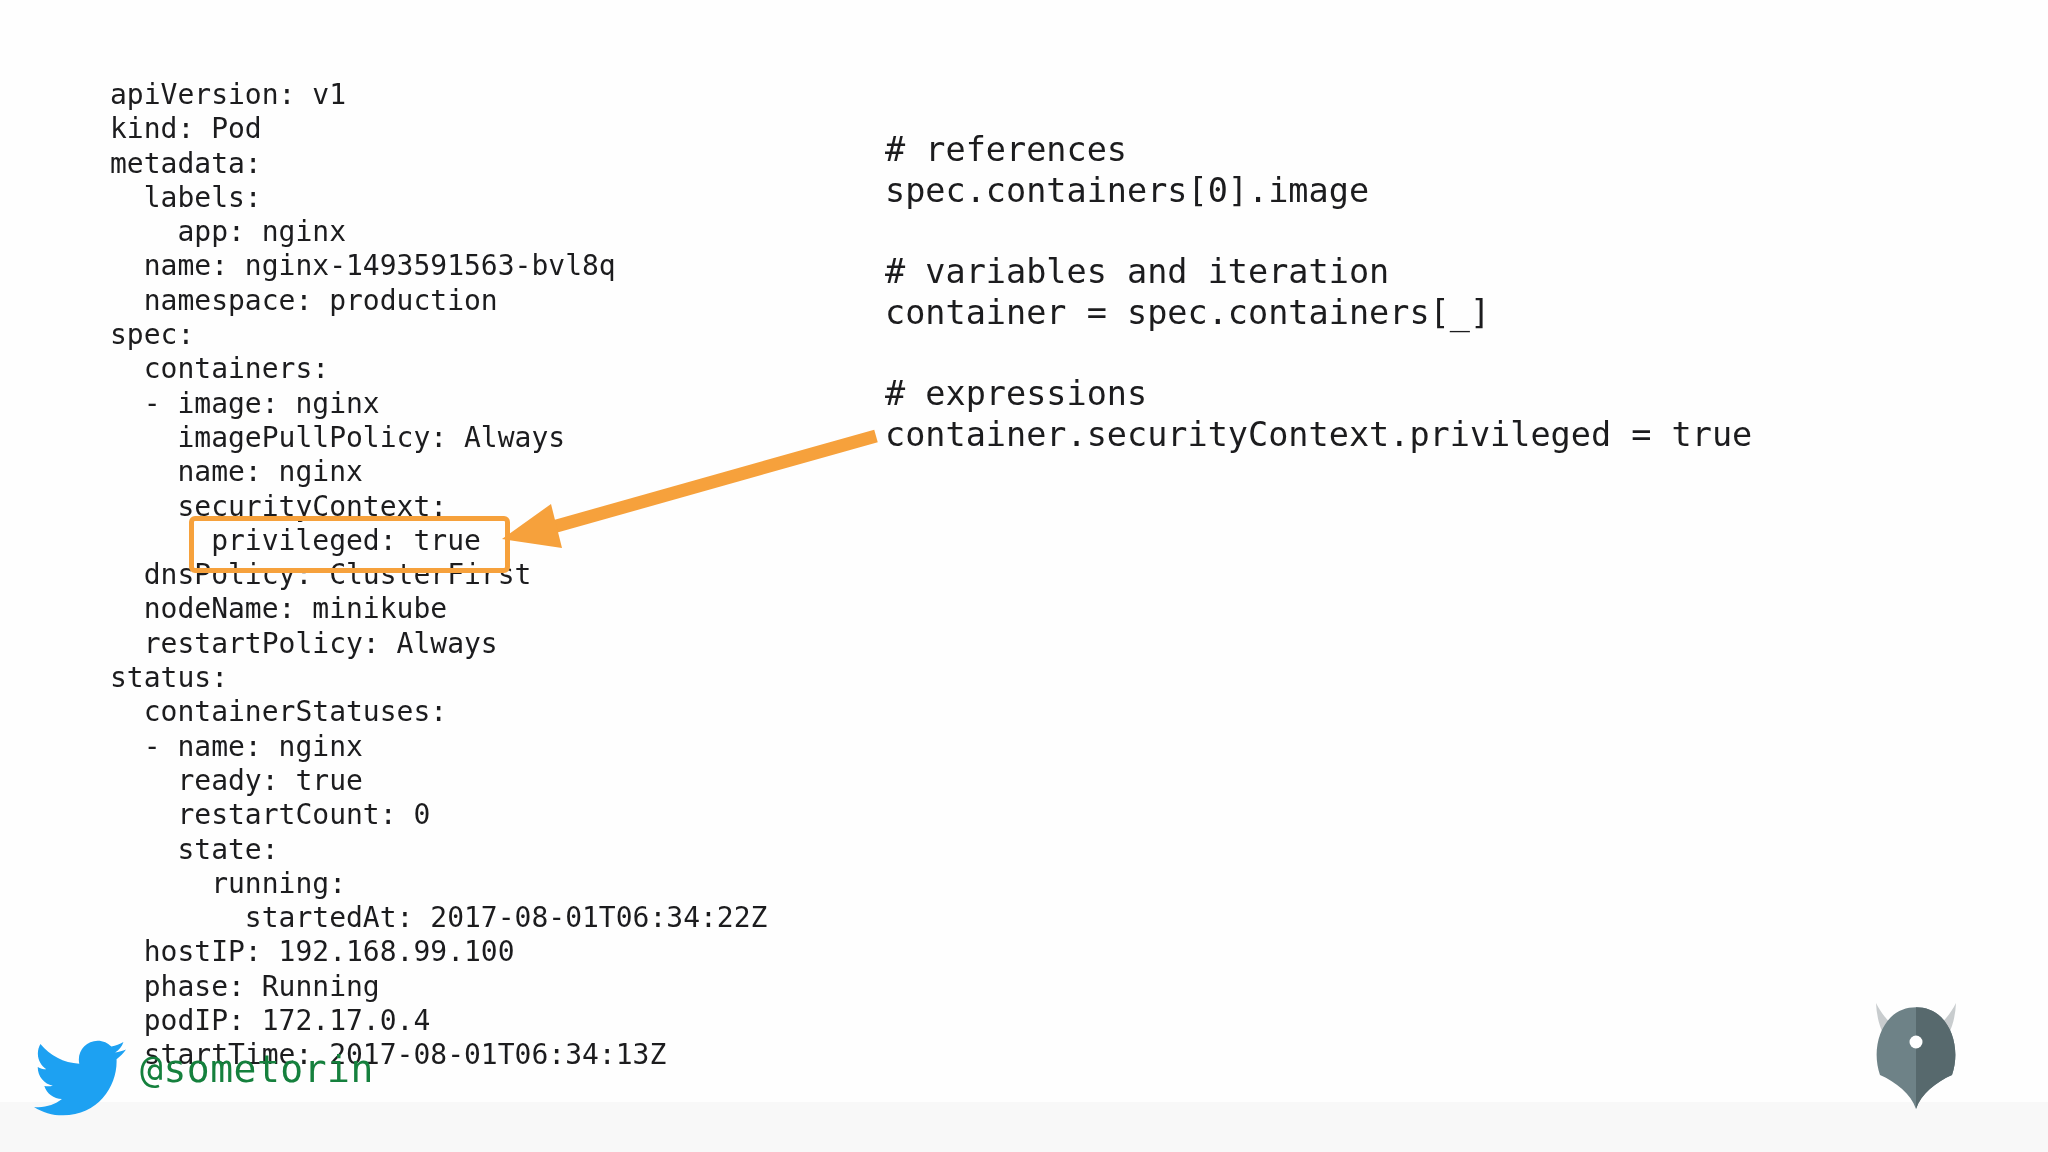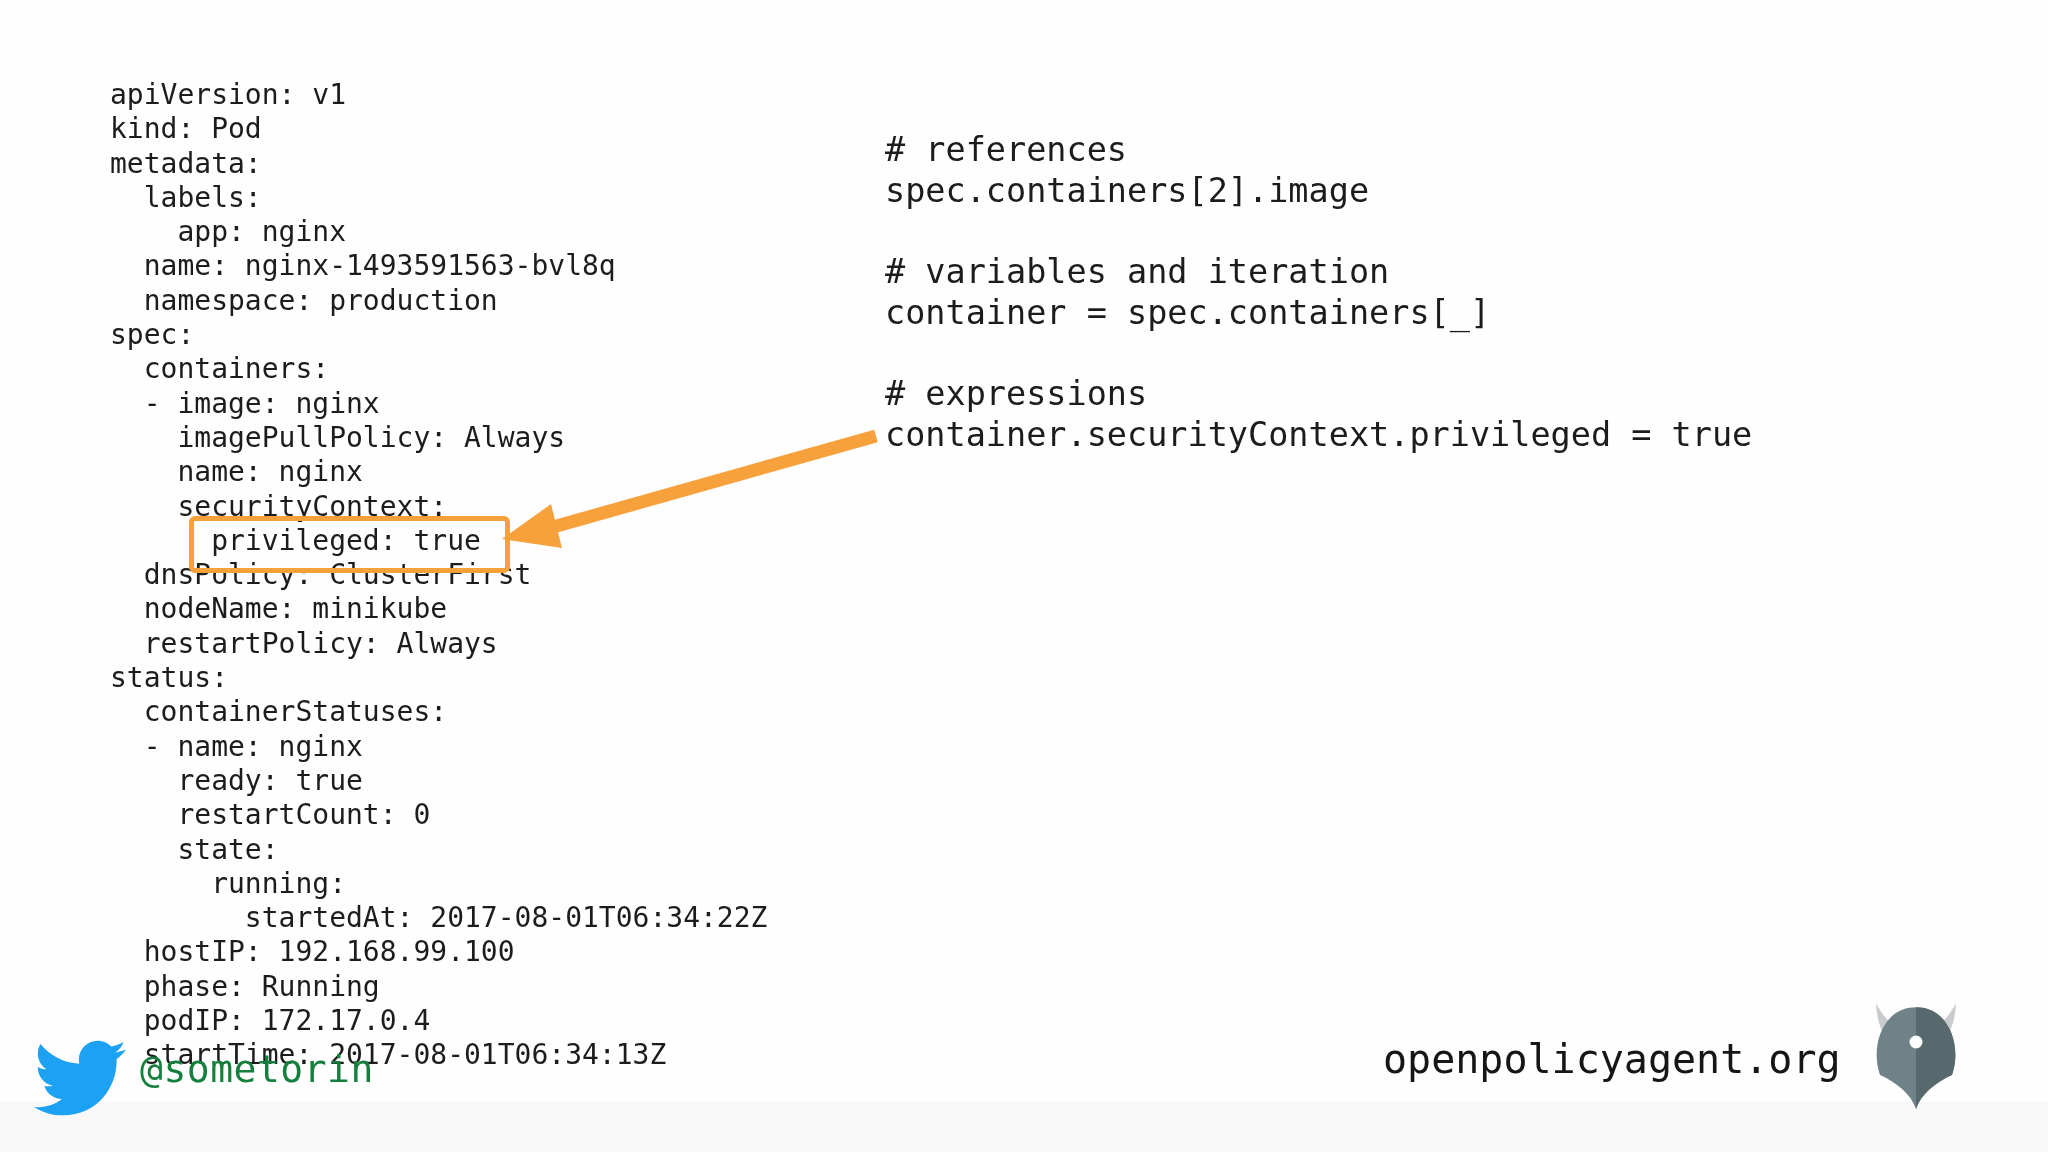--- a/index.html
+++ b/index.html
@@ -117,39 +117,38 @@
       running:
         startedAt: 2017-08-01T06:34:22Z
   hostIP: 192.168.99.100
   phase: Running
   podIP: 172.17.0.4
   startTime: 2017-08-01T06:34:13Z</pre>
 
   <div id="highlight-box"></div>
 
   <pre id="rego-code" class="code"># references
-spec.containers[2].image
+spec.containers[0].image
 
 # variables and iteration
 container = spec.containers[_]
 
 # expressions
 container.securityContext.privileged = true</pre>
 
   <svg id="arrow-overlay" width="2048" height="1152" viewBox="0 0 2048 1152">
     <line x1="876" y1="436" x2="553" y2="527" stroke-width="13" stroke-linecap="butt" stroke="#F6A13C"></line>
     <polygon points="502,539 551,504 562,548" fill="#F6A13C"></polygon>
   </svg>
 
   <svg id="twitter-icon-svg" width="92" height="92" viewBox="0 0 512 512">
     <path d="M459.37 151.716c.325 4.548.325 9.097.325 13.645 0 138.72-105.583 298.558-298.558 298.558-59.452 0-114.68-17.219-161.137-47.106 8.447.974 16.568 1.299 25.34 1.299 49.055 0 94.213-16.568 130.274-44.832-46.132-.975-84.792-31.188-98.112-72.772 6.498.974 12.995 1.624 19.818 1.624 9.421 0 18.843-1.3 27.614-3.573-48.081-9.747-84.143-51.98-84.143-102.985v-1.299c13.969 7.797 30.214 12.67 47.431 13.319-28.264-18.843-46.781-51.005-46.781-87.391 0-19.492 5.197-37.36 14.294-52.954 51.655 63.675 129.3 105.258 216.365 109.807-1.624-7.797-2.599-15.918-2.599-24.04 0-57.828 46.782-104.934 104.934-104.934 30.213 0 57.502 12.67 76.67 33.137 23.715-4.548 46.456-13.32 66.599-25.34-7.798 24.366-24.366 44.833-46.132 57.827 21.117-2.273 41.584-8.122 60.426-16.243-14.292 20.791-32.161 39.308-52.628 54.253z" fill="#1DA1F2"></path>
   </svg>
   <span id="twitter-handle">@sometorin</span>
 
-  <span id="website-url">openpolicyagent.org</span>
 
   <svg id="opa-logo-svg" width="100" height="112" viewBox="0 0 100 110">
     <defs>
       <clipPath id="opa-right-clip">
         <rect x="50" y="0" width="50" height="110"></rect>
       </clipPath>
     </defs>
     <path d="M10,2 C11,22 17,38 30,49 L41,38 C29,28 17,16 10,2 Z" fill="#C8CCCE"></path>
     <path d="M90,2 C89,22 83,38 70,49 L59,38 C71,28 83,16 90,2 Z" fill="#C8CCCE"></path>
     <path d="M50,108 C45,93 30,81 14,74 C7,54 11,30 25,16 C38,3 62,3 75,16 C89,30 93,54 86,74 C70,81 55,93 50,108 Z" fill="#6E8287"></path>

